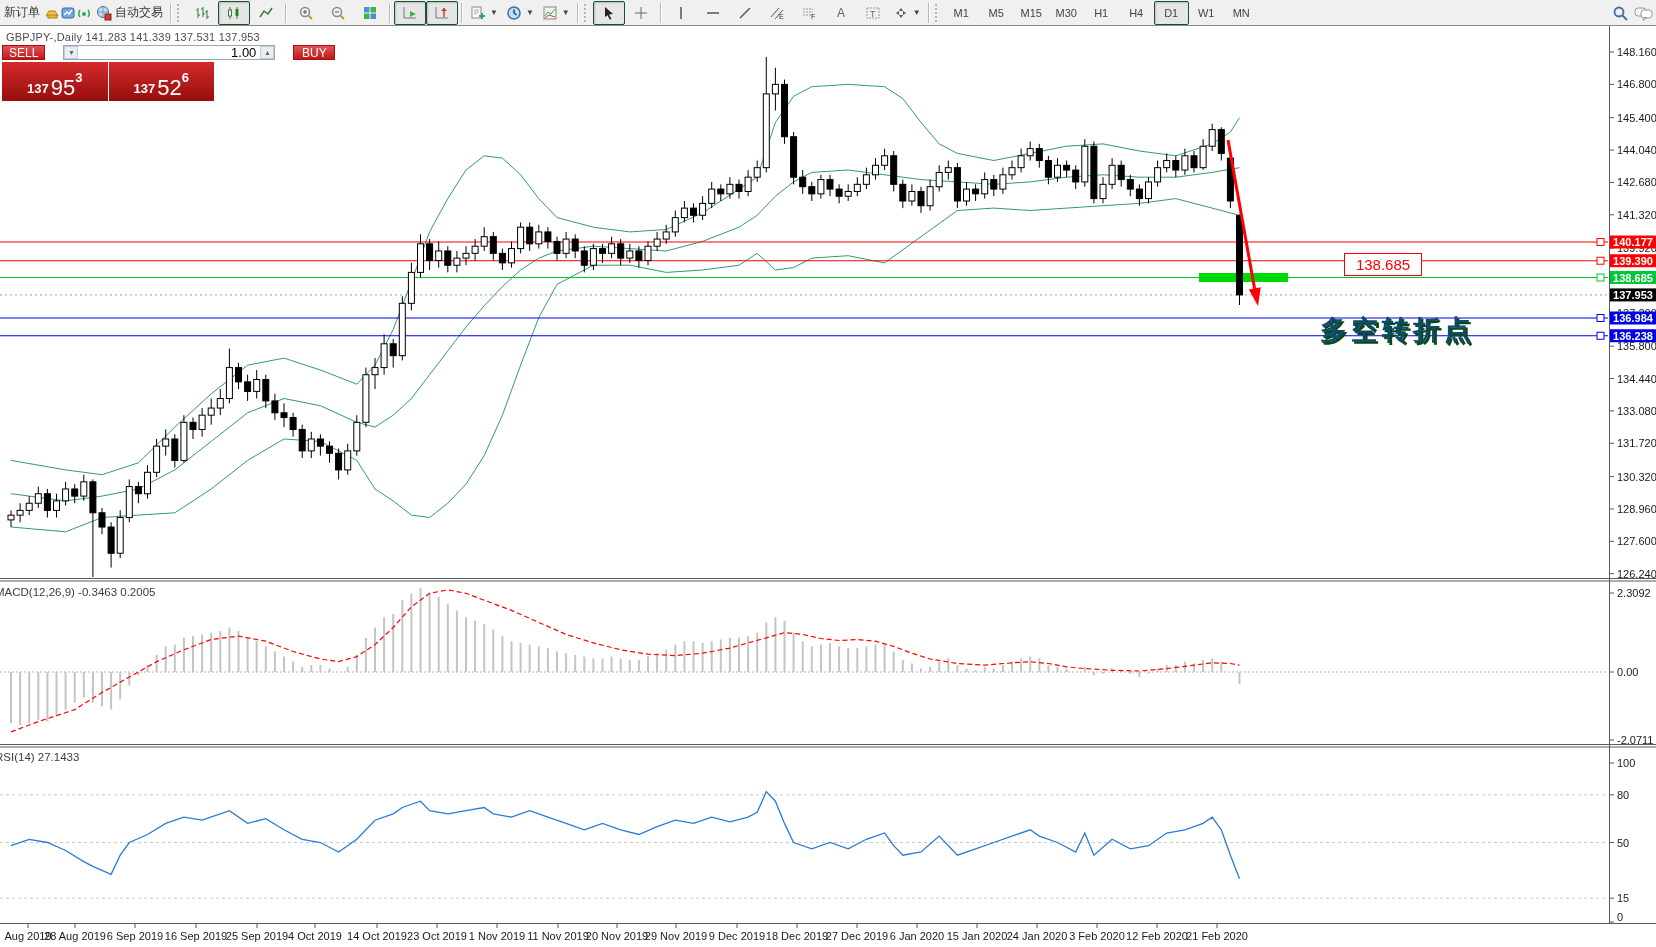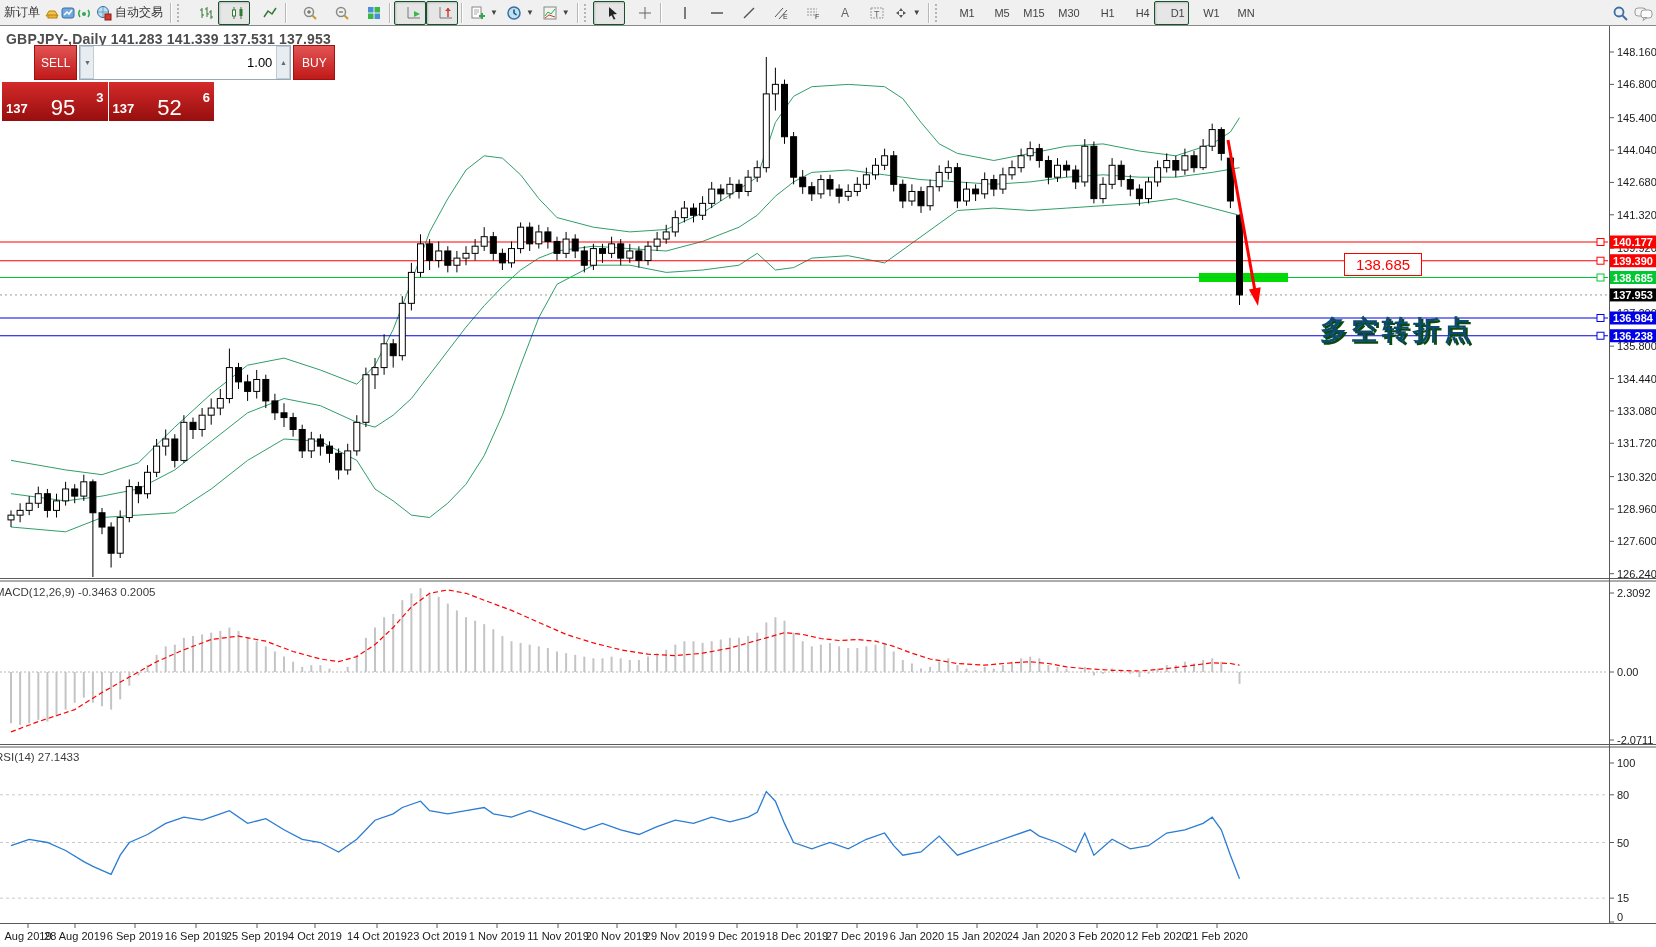--- a/index.html
+++ b/index.html
@@ -3,49 +3,49 @@
 <meta charset="utf-8">
 <style>
   html,body{margin:0;padding:0;width:1656px;height:947px;overflow:hidden;background:#fff;
     font-family:"Liberation Sans",sans-serif;}
   #stage{position:relative;width:1656px;height:947px;}
   
   #toolbar{position:absolute;left:0;top:0;width:1656px;height:25px;background:#f0f0f0;
     display:flex;align-items:center;z-index:20;border-bottom:1px solid #8a8a8a;}
   .grip{width:5px;height:18px;margin:0 2px;border-left:2px dotted #b5b5b5;}
   .tsep{width:1px;height:20px;background:#b8b8b8;border-right:1px solid #fff;margin:0 3px;}
-  .tbtn{height:22px;min-width:24px;padding:0 3px;display:flex;align-items:center;justify-content:flex-end;
+  .tbtn{height:22px;min-width:24px;padding:0 3px;display:flex;align-items:center;justify-content:center;
     font-size:12px;color:#333;border:1px solid transparent;border-radius:2px;gap:3px;white-space:nowrap;}
   .tbtn.pressed{background:#e6e6e6;border:1px solid #14532d;box-shadow:inset 1px 1px 2px rgba(0,0,0,.18);}
   .tbtn .dd{font-size:8px;color:#444;margin-left:1px;}
   .tf{min-width:27px;font-size:11px;color:#444;}
   .icon16{width:16px;height:16px;display:inline-block;}
   #tb-right{margin-left:auto;display:flex;align-items:center;margin-right:6px;gap:6px;}
   
   .ov{position:absolute;z-index:10;}
-  #chart-title{left:6px;top:31px;font-size:14px;font-weight:bold;color:#4d4d4d;letter-spacing:.2px;}
+  #chart-title{left:6px;top:31px;font-size:11px;font-weight:normal;color:#4d4d4d;letter-spacing:.2px;}
   #macd-label{left:-5px;top:586px;font-size:11.5px;color:#3c3c3c;}
   #rsi-label{left:-5px;top:751px;font-size:11.5px;color:#3c3c3c;}
   #price-tag{left:1344px;top:253px;width:76px;height:21px;border:1px solid #ff0000;background:#fff;
     color:#ff0000;font-size:15px;display:flex;align-items:center;justify-content:center;}
   #annotation{left:1320px;top:312px;font-size:27px;font-weight:bold;color:#0c4a6e;
     text-shadow:2px 2px 0 #0a4a0a;letter-spacing:4px;}
   
   #trade-panel{left:2px;top:45px;width:212px;z-index:12;}
-  .tp-row{display:flex;height:35px;gap:2px;margin-left:32px;}
+  .tp-row{display:flex;height:15px;gap:18px;}
   .tp-btn{flex:0 0 42px;background:linear-gradient(#e25454,#c01919);color:#fff;font-size:12px;
     display:flex;align-items:center;justify-content:center;border:1px solid #a31010;}
   .tp-spin{flex:1;display:flex;border:1px solid #9aa7b4;background:#fff;}
   .tp-spin input{flex:1;border:0;outline:none;text-align:right;font-size:13px;padding-right:4px;
     font-family:"Liberation Sans",sans-serif;min-width:0;}
   .spin-btn{width:14px;background:#e8edf2;border:1px solid #c2ccd6;font-size:7px;color:#5a6b7d;
     display:flex;align-items:center;justify-content:center;}
   .tp-prices{display:flex;margin-top:2px;height:39px;}
   .tp-price{flex:1;background:linear-gradient(#d A2626,#8f0f0f);background:linear-gradient(#d42a2a,#970e0e);
-    color:#fff;display:flex;align-items:flex-end;justify-content:center;padding-bottom:3px;gap:21px;}
+    color:#fff;display:flex;align-items:flex-end;justify-content:center;padding-bottom:3px;}
   .tp-price.sellside{border-right:1px solid #fff;}
   .pp-small{font-size:13px;font-weight:bold;margin-right:2px;line-height:1.0;margin-bottom:3px;}
   .pp-big{font-size:22px;line-height:.85;font-weight:normal;}
   .pp-sup{font-size:13px;font-weight:bold;vertical-align:top;line-height:1;margin-top:0;position:relative;top:-14px;}
   svg text{font-family:"Liberation Sans",sans-serif;}
 </style>
 </head>
 <body>
 <div id="stage">
 

